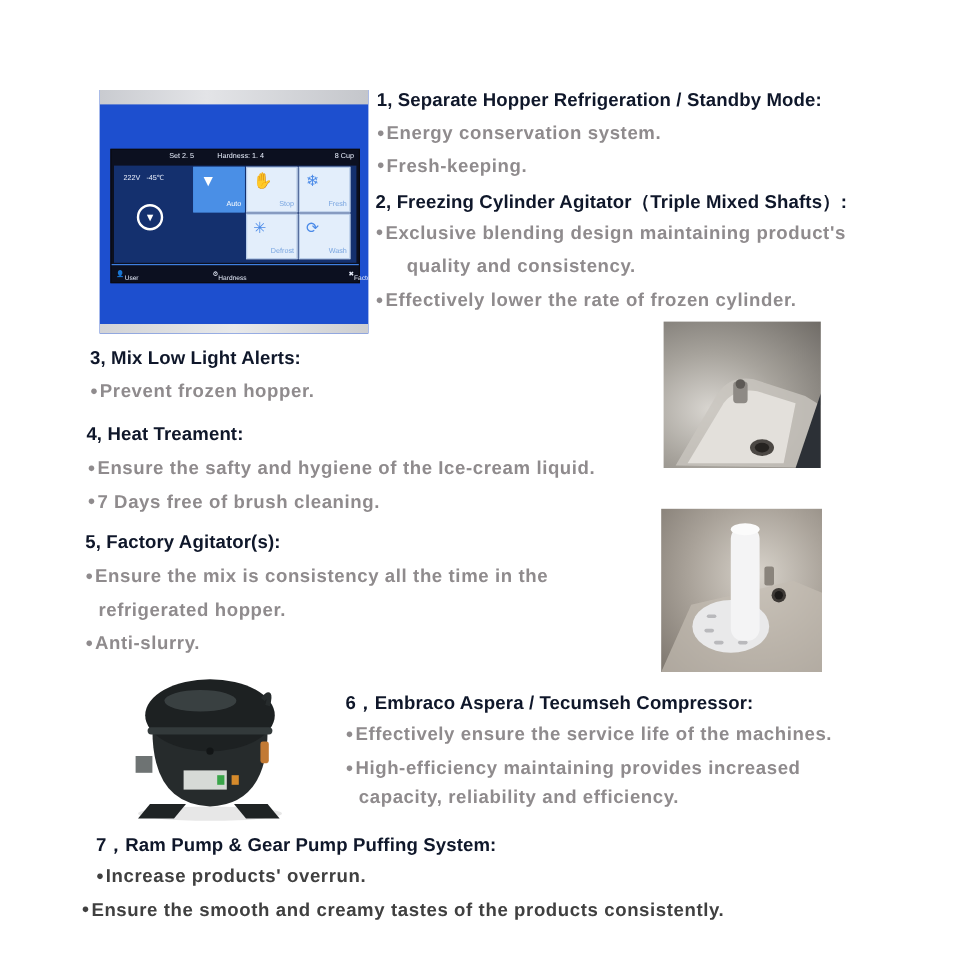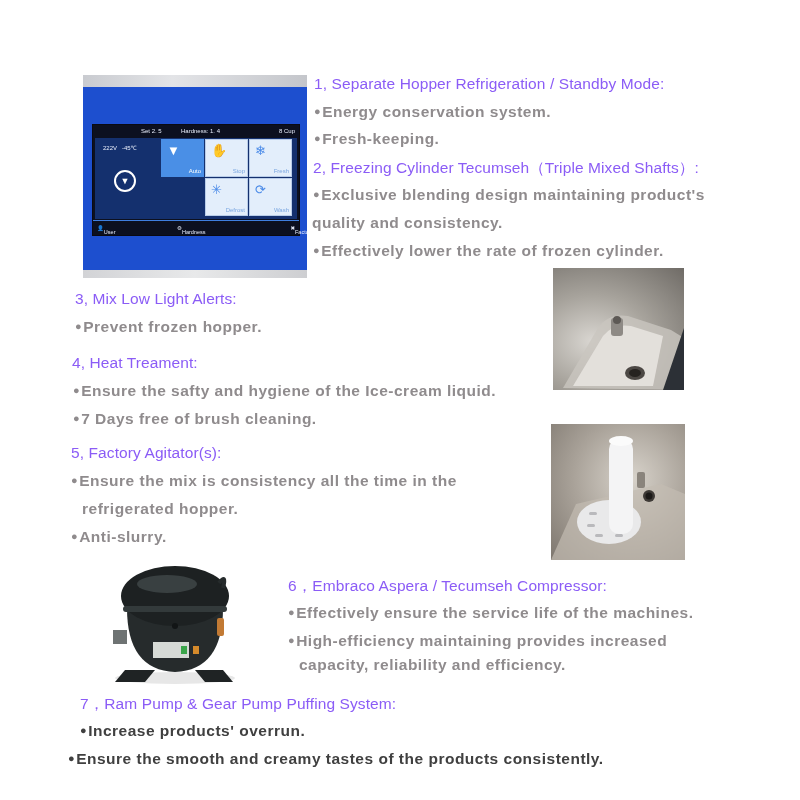--- a/index.html
+++ b/index.html
@@ -1,19 +1,19 @@
 <!DOCTYPE html>
 <html><head>
 <meta charset="utf-8">
 <style>
   html, body { margin:0; padding:0; background:#ffffff; }
   body { width:800px; height:800px; position:relative; overflow:hidden;
          font-family:"Liberation Sans", sans-serif; }
   .abs { position:absolute; }
-  .h { color:#8b5cf6; font-weight:normal; font-size:15.5px; white-space:nowrap; letter-spacing:0.1px; }
+  .h { color:#0f172a; font-weight:bold; font-size:15.5px; white-space:nowrap; letter-spacing:0.1px; }
   .b { color:#8f8b8d; font-weight:bold; font-size:15.5px; white-space:nowrap; letter-spacing:0.5px; }
   .b2 { color:#404040; }
   .dot { font-size:11px; vertical-align:2px; margin-right:1px; }
 
   
   #panel { left:83px; top:75px; width:224px; height:203px; background:#1d4fcf; overflow:hidden; }
   #panel .strip-top { position:absolute; left:0; top:0; width:100%; height:12px;
      background:linear-gradient(90deg,#c9cbd0,#e3e4e7 40%,#c4c6cb); }
   #panel .strip-bot { position:absolute; left:0; bottom:0; width:100%; height:8px;
      background:linear-gradient(90deg,#d2d3d6,#e8e9ea 50%,#cdced1); }
@@ -88,23 +88,23 @@
       <span style="right:4px">✖ <span>Factory</span></span>
     </div>
   </div>
   <div class="strip-bot"></div>
 </div>
 
 <div class="abs h" style="left:314px; top:75px">1, Separate Hopper Refrigeration / Standby Mode:</div>
 <div class="abs b" style="left:314px; top:103px"><span class="dot">●</span><span>Energy conservation system.</span></div>
 <div class="abs b" style="left:314px; top:130px"><span class="dot">●</span><span>Fresh-keeping.</span></div>
 
-<div class="abs h" style="left:313px; top:158px">2, Freezing Cylinder Tecumseh（Triple Mixed Shafts）:</div>
+<div class="abs h" style="left:313px; top:158px">2, Freezing Cylinder Agitator（Triple Mixed Shafts）:</div>
 <div class="abs b" style="left:313px; top:186px"><span class="dot">●</span><span>Exclusive blending design maintaining product's</span></div>
-<div class="abs b" style="left:312px; top:214px">quality and consistency.</div>
+<div class="abs b" style="left:339px; top:214px">quality and consistency.</div>
 <div class="abs b" style="left:313px; top:242px"><span class="dot">●</span><span>Effectively lower the rate of frozen cylinder.</span></div>
 
 <div class="abs h" style="left:75px; top:290px">3, Mix Low Light Alerts:</div>
 <div class="abs b" style="left:75px; top:318px"><span class="dot">●</span><span>Prevent frozen hopper.</span></div>
 
 <div class="abs h" style="left:72px; top:354px">4, Heat Treament:</div>
 <div class="abs b" style="left:73px; top:382px"><span class="dot">●</span><span>Ensure the safty and hygiene of the Ice-cream liquid.</span></div>
 <div class="abs b" style="left:73px; top:410px"><span class="dot">●</span><span>7 Days free of brush cleaning.</span></div>
 
 <div class="abs h" style="left:71px; top:444px">5, Factory  Agitator(s):</div>

